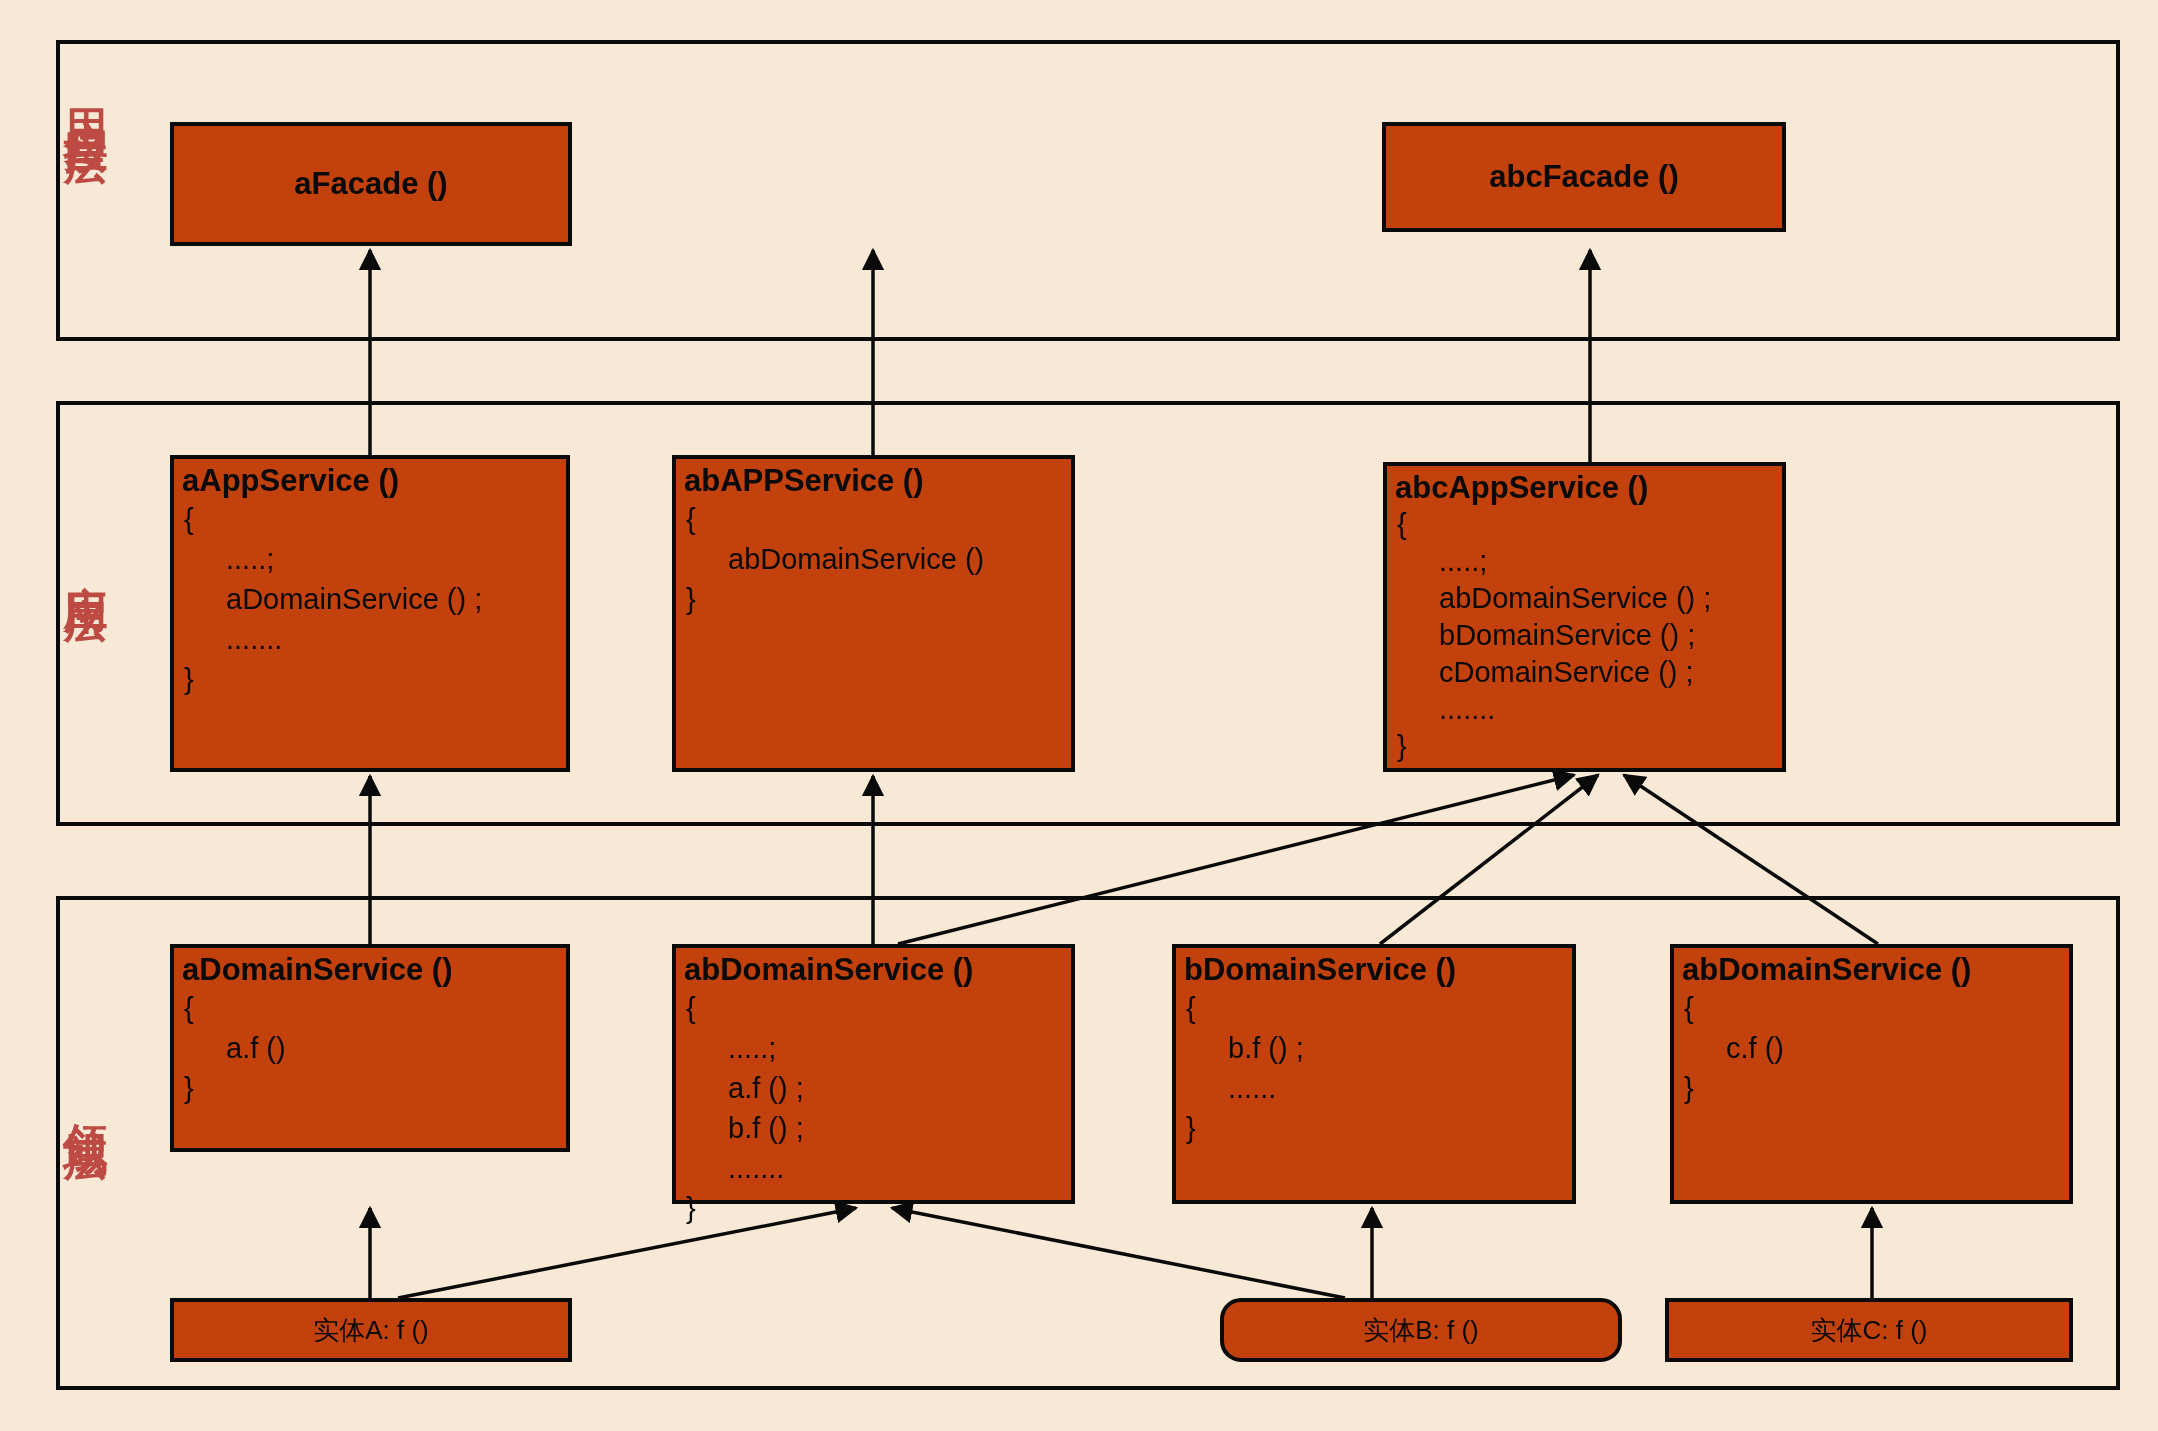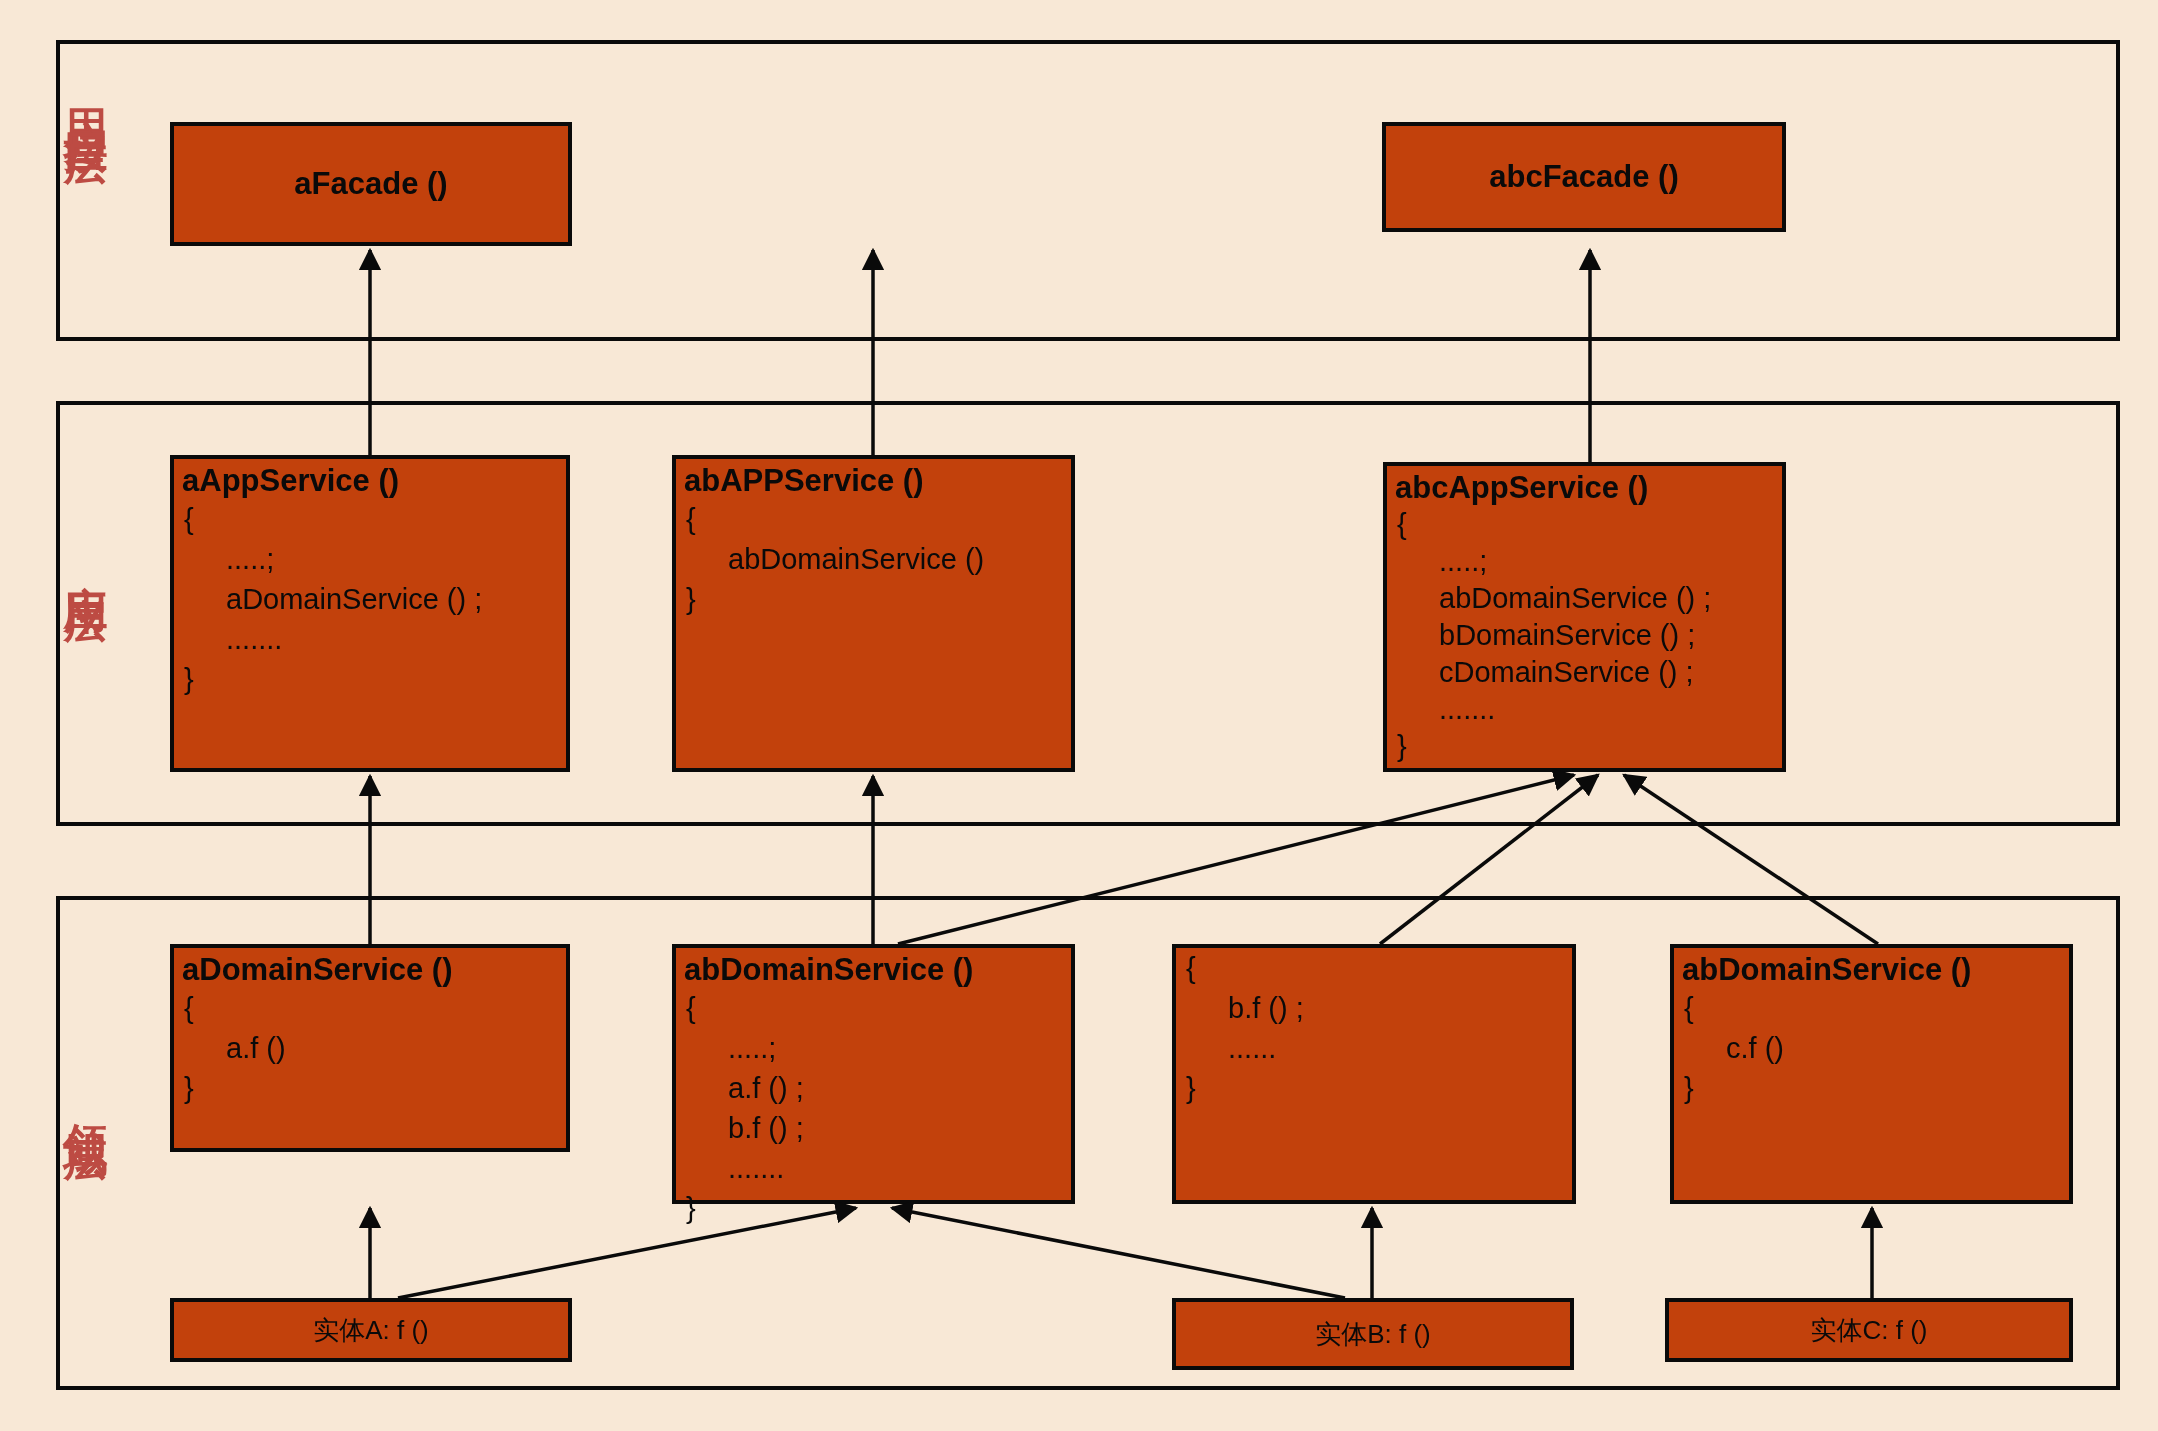--- a/index.html
+++ b/index.html
@@ -50,21 +50,21 @@
   #abAPPService    { left: 672px;  top: 455px; width: 403px; height: 317px; }
   #abcAppService   { left: 1383px; top: 462px; width: 403px; height: 310px; }
   #aDomainService  { left: 170px;  top: 944px; width: 400px; height: 208px; }
   #abDomainService { left: 672px;  top: 944px; width: 403px; height: 260px; }
   #bDomainService  { left: 1172px; top: 944px; width: 404px; height: 260px; }
   #cDomainService  { left: 1670px; top: 944px; width: 403px; height: 260px; }
 
   .entity { display: flex; align-items: center; justify-content: center;
             font-size: 26px; font-weight: 400; white-space: pre; }
   #entityA { left: 170px;  top: 1298px; width: 402px; height: 64px; }
-  #entityB { left: 1172px; top: 1298px; width: 402px; height: 72px; }
+  #entityB { left: 1220px; top: 1298px; width: 402px; height: 64px; border-radius: 21px; }
   #entityC { left: 1665px; top: 1298px; width: 408px; height: 64px; }
 
   #arrows { position: absolute; left: 0; top: 0; width: 2158px; height: 1431px; pointer-events: none; }
   #arrows line { stroke: #0a0a0a; stroke-width: 3.5; }
 </style>
 </head>
 <body>
 
 <div id="stage">
 
@@ -127,20 +127,21 @@
     <div class="body">
         <div class="code-line">{</div>
         <div class="code-line ind">.....;</div>
         <div class="code-line ind">a.f () ;</div>
         <div class="code-line ind">b.f () ;</div>
         <div class="code-line ind">.......</div>
         <div class="code-line">}</div>
       </div>
   </div>
   <div class="node svc" id="bDomainService">
+    <div class="title">bDomainService ()</div>
     <div class="body">
         <div class="code-line">{</div>
         <div class="code-line ind">b.f () ;</div>
         <div class="code-line ind">......</div>
         <div class="code-line">}</div>
       </div>
   </div>
   <div class="node svc" id="cDomainService">
     <div class="title">abDomainService ()</div>
     <div class="body">

